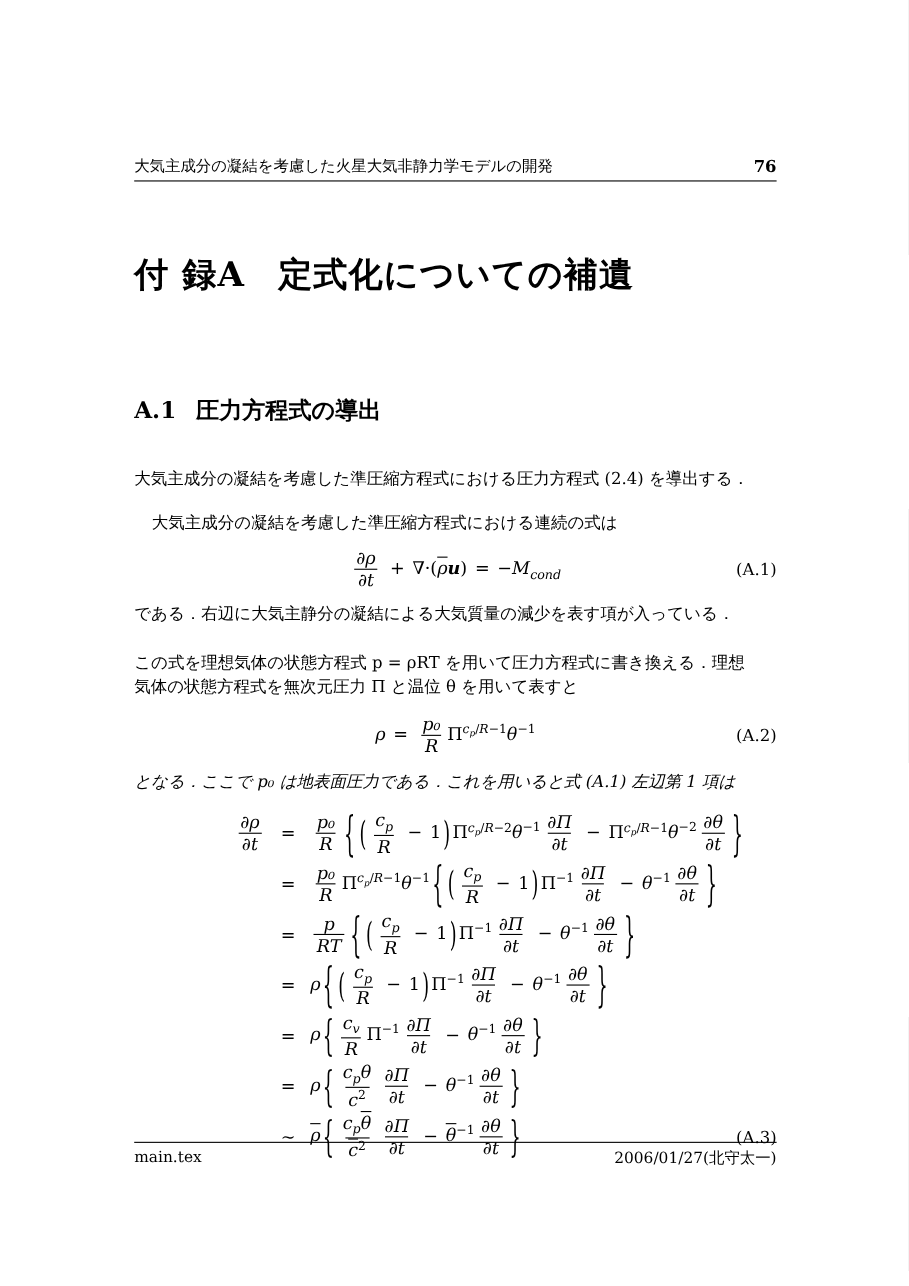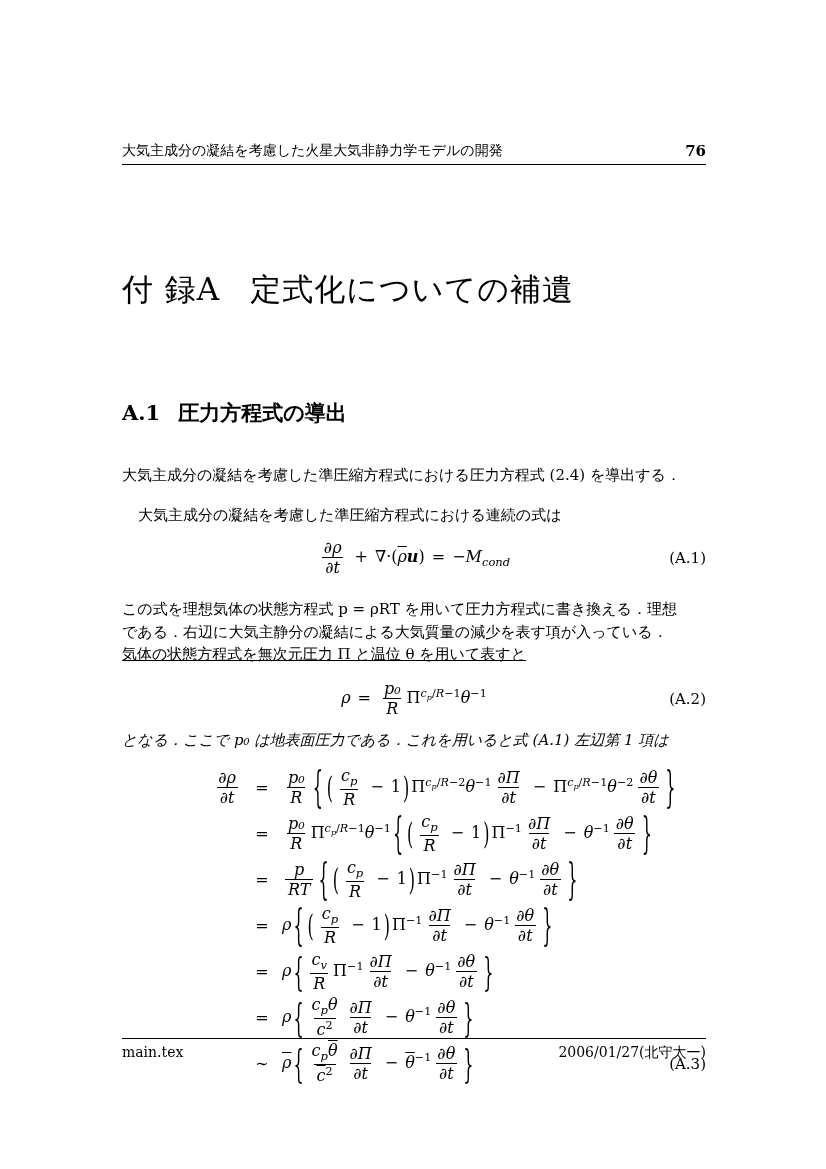--- a/index.html
+++ b/index.html
@@ -8,31 +8,31 @@
   .content{padding:0 120px 0 122px;}
 
   
   .pheader{padding-top:97px;}
   .pheader-inner{display:flex;justify-content:space-between;align-items:flex-end;
         border-bottom:1px solid #000;padding-bottom:4px;}
   .pheader-title{font-family:"DejaVu Sans","Liberation Sans",sans-serif;font-size:14px;}
   .pheader-num{font-size:15px;font-weight:bold;margin-top:45px;}
 
   
-  .chapter{margin-top:104px;font-family:"DejaVu Sans","Liberation Sans",sans-serif;
-        font-weight:normal;font-size:31px;letter-spacing:1px;}
+  .chapter{margin-top:64px;font-family:"DejaVu Sans","Liberation Sans",sans-serif;
+        font-weight:bold;font-size:31px;letter-spacing:1px;}
   .chapter .chlabel{font-family:"DejaVu Serif","Liberation Serif",serif;margin-right:30px;}
   .section{margin-top:88px;font-weight:bold;font-size:21px;}
   .section .secnum{font-family:"DejaVu Serif","Liberation Serif",serif;margin-right:18px;}
   .section .sectitle{font-family:"DejaVu Sans","Liberation Sans",sans-serif;text-align:center;}
 
   
   .para{font-size:15px;line-height:22.5px;}
   .p1{margin-top:37px;} .p2{margin-top:17px;margin-left:16px;} .p3{margin-top:0;}
-  .p4a{margin-top:21px;} .p4b{margin-top:0;text-decoration:underline;} .p5{margin-top:0;font-style:italic;}
+  .p4a{margin-top:21px;} .p4b{margin-top:0;} .p5{margin-top:0;font-style:italic;}
 
   
   .eqrow{position:relative;display:flex;justify-content:center;align-items:center;}
   .eq-a1{margin:12px 0 10px;} .eq-a2{margin:13px 0 11px;}
   .eqbody{white-space:nowrap;font-size:16px;}
   .eqtag{position:absolute;right:0;font-size:15px;}
 
   
   .deriv{margin-top:13px;}
   .dline{display:flex;align-items:center;position:relative;min-height:46px;font-size:16px;}
@@ -86,22 +86,22 @@
     <div class="para p2">大気主成分の凝結を考慮した準圧縮方程式における連続の式は</div>
 
     <div class="eqrow eq-a1">
       <span class="eqbody"><span class="mf">
             <span class="mfn"><span class="mv">∂ρ</span></span>
             <span class="mfd"><span class="mv">∂t</span></span>
           </span><span class="mo">+</span><span class="mr">∇·(</span><span class="mv mov">ρ</span><span class="mbi">u</span><span class="mr">)</span><span class="mo">=</span><span class="mr">−</span><span class="mv">M</span><sub class="msb">cond</sub></span>
       <span class="eqtag">(A.1)</span>
     </div>
 
+    <div class="para p3">である．右辺に大気主静分の凝結による大気質量の減少を表す項が入っている．</div>
     <div class="para p4a">この式を理想気体の状態方程式 p = ρRT を用いて圧力方程式に書き換える．理想</div>
-    <div class="para p3">である．右辺に大気主静分の凝結による大気質量の減少を表す項が入っている．</div>
     <div class="para p4b">気体の状態方程式を無次元圧力 Π と温位 θ を用いて表すと</div>
 
     <div class="eqrow eq-a2">
       <span class="eqbody"><span class="mv">ρ</span><span class="mo">=</span><span class="mf">
             <span class="mfn"><span class="mv">p₀</span></span>
             <span class="mfd"><span class="mv">R</span></span>
           </span><span class="mr">Π</span><sup class="msp"><span class="mv">c</span><sub class="msb">p</sub><span class="mr">/</span><span class="mv">R</span><span class="mr">−1</span></sup><span class="mv">θ</span><sup class="msp mr">−1</sup></span>
       <span class="eqtag">(A.2)</span>
     </div>
 

